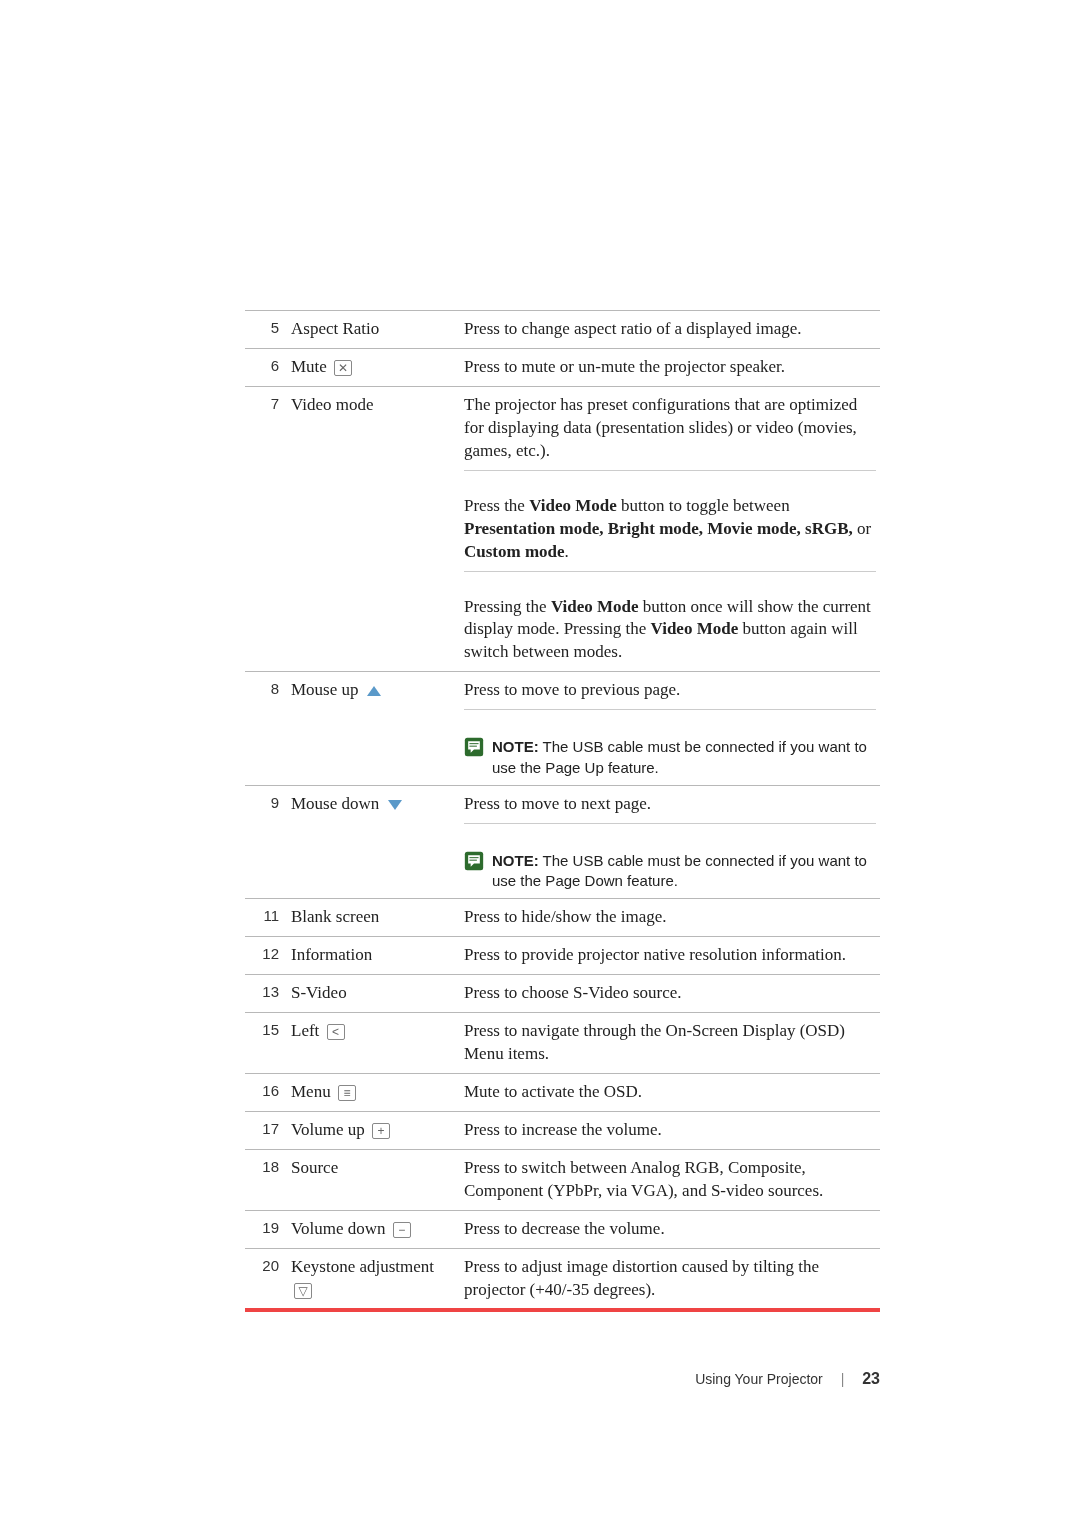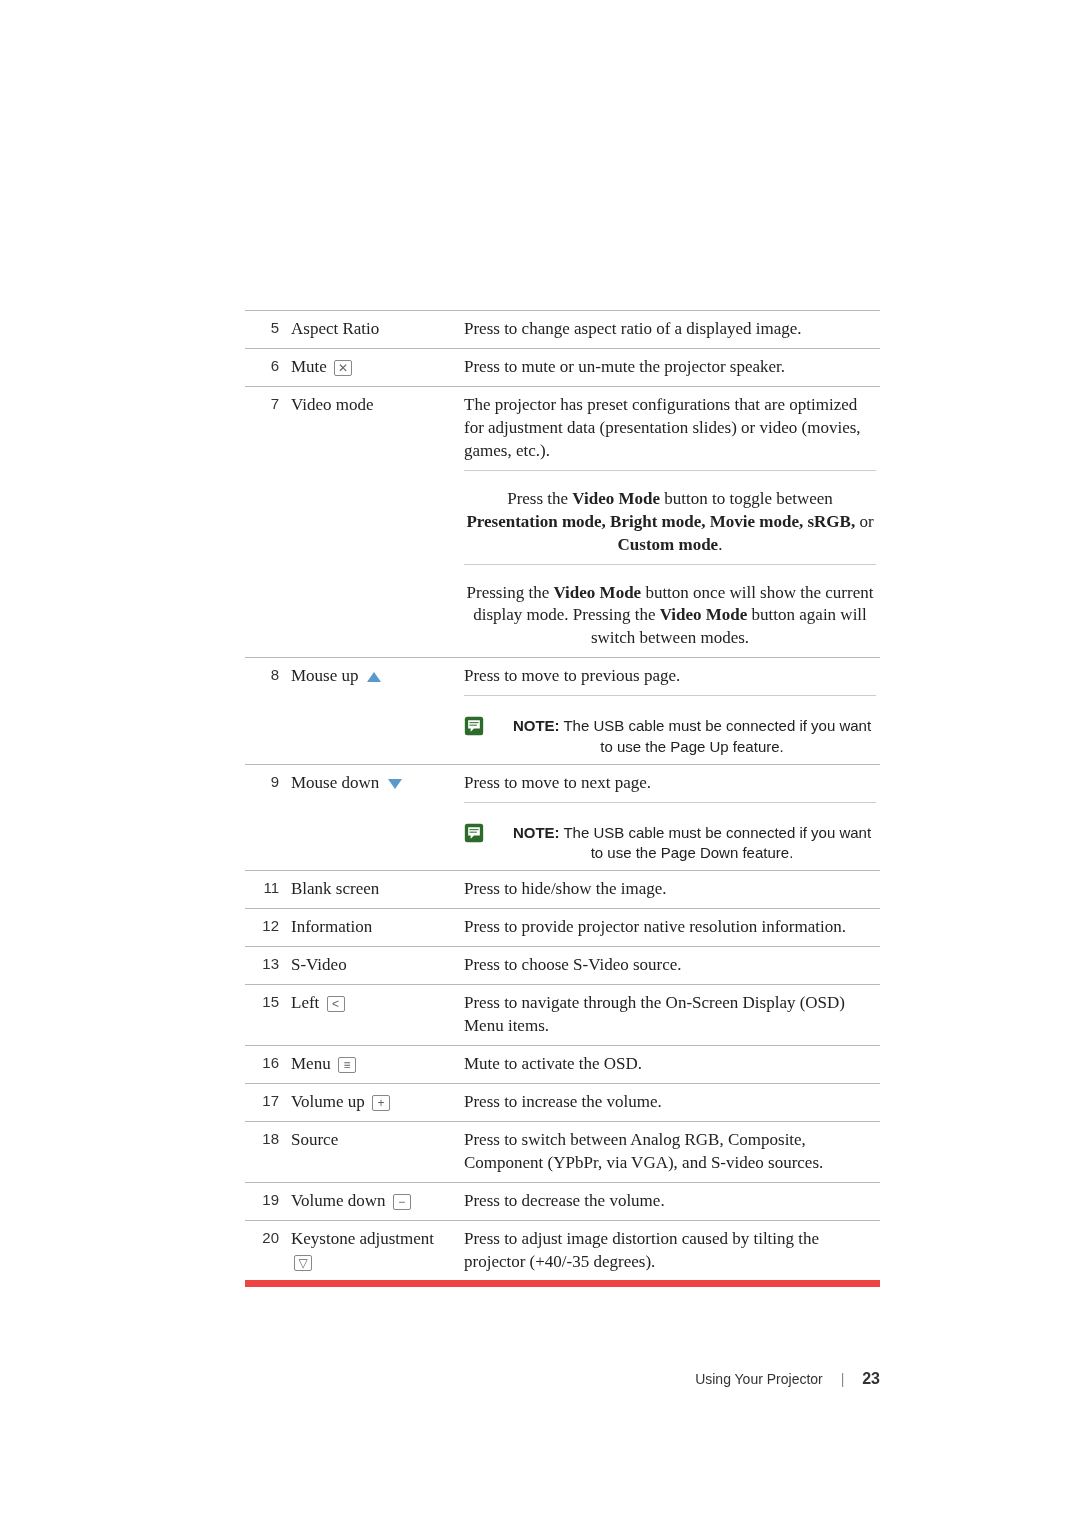--- a/index.html
+++ b/index.html
@@ -18,21 +18,21 @@
   table.doc-table {
     width: 100%;
     border-collapse: collapse;
     font-size: 17px;
     line-height: 1.35;
   }
   table.doc-table tr {
     border-top: 1px solid #b8b8b8;
   }
   table.doc-table tr:last-child {
-    border-bottom: 7px solid #ef4444;
+    border-bottom: 4px solid #ef4444;
   }
   table.doc-table td {
     padding: 7px 4px 7px 0;
     vertical-align: top;
   }
   table.doc-table td.num {
     width: 34px;
     text-align: right;
     padding-right: 12px;
     font-family: Arial, Helvetica, sans-serif;
@@ -73,39 +73,37 @@
     display:inline-block;
     width:0;height:0;
     border-left:7px solid transparent;
     border-right:7px solid transparent;
     border-top:10px solid #5a99c9;
     vertical-align:middle;
     margin-left:4px;
   }
   .sub-block {
     border-top:1px solid #ccc;
-    padding:17px 0 0 0;
+    padding:24px 0 0 0;
     margin-top:7px;
-    text-align:center;
   }
   .note-box {
     display:flex;
     align-items:flex-start;
     gap:8px;
     padding:3px 0 0 0;
   }
   .note-icon {
     flex:0 0 auto;
     width:20px;height:20px;
   }
   .note-text {
     font-family: Arial, Helvetica, sans-serif;
     font-size:15px;
     color:#222;
-    margin-left:16px;
   }
   .note-label {
     font-weight:bold;
   }
   .footer {
     position:absolute;
     right:200px;
     bottom:140px;
     font-family: Arial, Helvetica, sans-serif;
     font-size:14px;
@@ -139,21 +137,21 @@
           <td class="num">6</td>
           <td class="label">Mute <span class="icon-box">✕</span></td>
           <td class="desc">
             <div class="">Press to mute or un-mute the projector speaker.</div>
           </td>
         </tr>
         <tr>
           <td class="num">7</td>
           <td class="label">Video mode </td>
           <td class="desc">
-            <div class="">The projector has preset configurations that are optimized for adjustment data (presentation slides) or video (movies, games, etc.).</div>
+            <div class="">The projector has preset configurations that are optimized for displaying data (presentation slides) or video (movies, games, etc.).</div>
             <div class="sub-block">Press the <b>Video Mode</b> button to toggle between <b>Presentation mode, Bright mode, Movie mode, sRGB,</b> or <b>Custom mode</b>.</div>
             <div class="sub-block">Pressing the <b>Video Mode</b> button once will show the current display mode. Pressing the <b>Video Mode</b> button again will switch between modes.</div>
           </td>
         </tr>
         <tr>
           <td class="num">8</td>
           <td class="label">Mouse up <span class="arrow-up"></span></td>
           <td class="desc">
             <div class="">Press to move to previous page.</div>
             <div class="sub-block">

